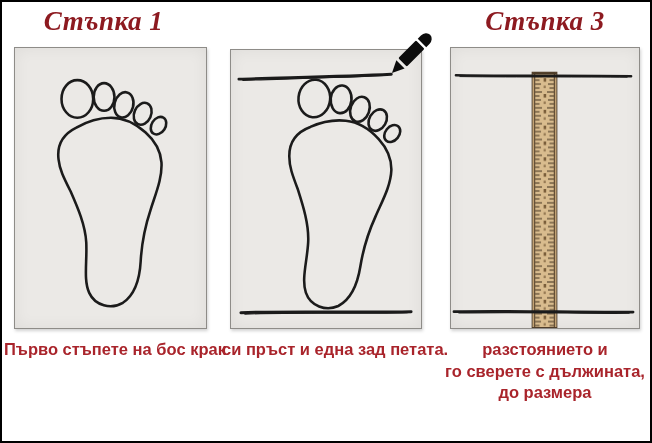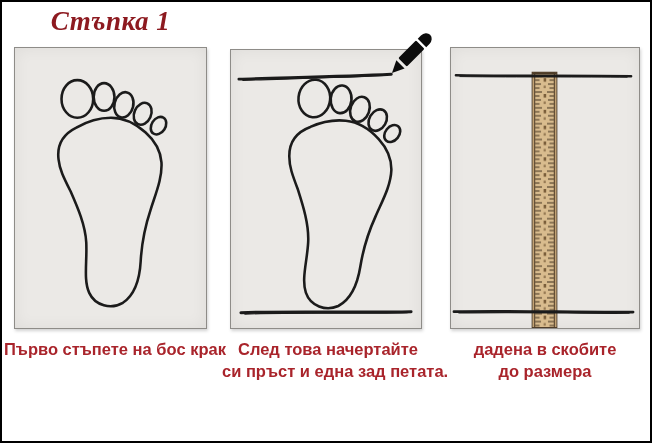--- a/index.html
+++ b/index.html
@@ -11,21 +11,21 @@
     background:#fff;
     overflow:hidden;
     font-family:"Liberation Sans",sans-serif;
   }
   .step-title{
     position:absolute;top:2px;height:34px;margin:0;
     font:italic 700 27px/34px "Liberation Serif",serif;
     color:var(--title-text,#8d1a20);
     text-align:center;letter-spacing:.5px;
   }
-  .t1{left:12px;width:193px;}
+  .t1{left:5px;width:193px;}
   .t2{left:228px;width:192px;}
   .t3{left:448px;width:190px;}
   .paper{
     position:absolute;
     background:var(--paper-bg,#ebe9e6);
     border:1px solid var(--paper-border,#8e8c88);
     box-sizing:border-box;
     box-shadow:inset 0 0 16px rgba(0,0,0,.06), 1px 2px 3px rgba(0,0,0,.18);
   }
   .p1{left:12px;top:45px;width:193px;height:282px;}
@@ -51,20 +51,21 @@
   .c1{left:2px;width:214px;}
   .c2{left:220px;width:212px;}
   .c3{left:442px;width:202px;}
 </style>
 </head>
 <body>
 
 <div class="canvas">
 
   <h2 class="step-title t1">Стъпка 1</h2>
+  <h2 class="step-title t3">Стъпка 3</h2>
 
   <div class="paper p1">
     <svg viewBox="0 0 193 282">
       <g class="foot">
         <path d="M44 112 C42 96,50 86,62 80 C74 73,86 70,97 70 C110 70,122 76,132 85 C141 93,147 103,148 115 C149 131,142 147,137 163 C131 181,128 197,127 215 C126 233,121 249,109 257 C97 264,81 260,75 247 C69 234,73 215,72 196 C71 178,63 160,56 144 C49 130,45 122,44 112 Z"></path>
         <ellipse cx="63" cy="51" rx="16" ry="19"></ellipse>
         <ellipse cx="90" cy="49" rx="10.5" ry="14"></ellipse>
         <ellipse cx="110" cy="57" rx="9.5" ry="13" transform="rotate(14 110 57)"></ellipse>
         <ellipse cx="129" cy="66" rx="8.5" ry="11.5" transform="rotate(24 129 66)"></ellipse>
         <ellipse cx="145" cy="78" rx="7" ry="9.5" transform="rotate(33 145 78)"></ellipse>
@@ -128,21 +129,21 @@
       <path class="sketchline" stroke-width="1" d="M9 28.4 C70 29.2,135 28.4,178 29"></path>
       <path class="sketchline" stroke-width="2.8" d="M3 266 C60 264.6,130 267,184 266.4"></path>
       <path class="sketchline" stroke-width="1.1" d="M8 267.4 C70 266,140 268.2,180 267.6"></path>
     </svg>
   </div>
 
   <p class="caption c1">
     <span>Първо стъпете на бос крак</span>
   </p>
   <p class="caption c2">
-    <span>След това начертайте</span>
     <span>си пръст и една зад петата.</span>
   </p>
   <p class="caption c3">
-    <span>дадена в скобите</span>
+    <span>разстоянието и</span>
+    <span>го сверете с дължината,</span>
     <span>до размера</span>
   </p>
 
 </div>
 
 </body></html>

